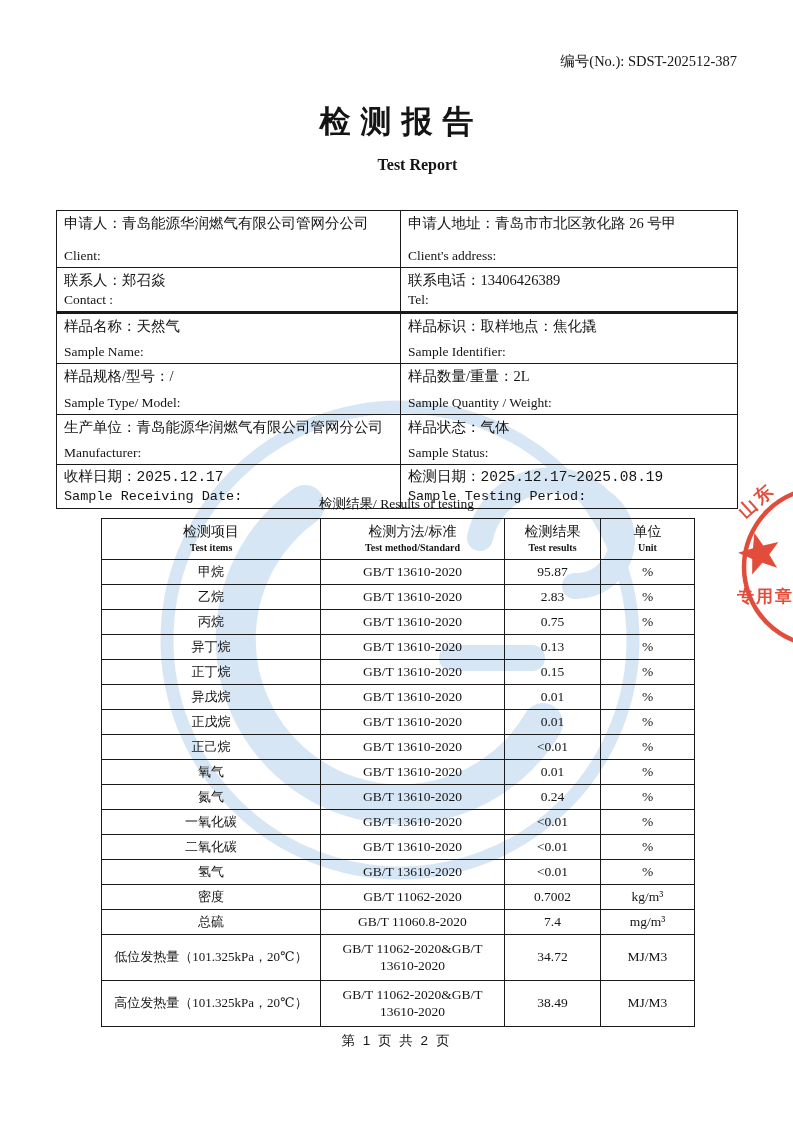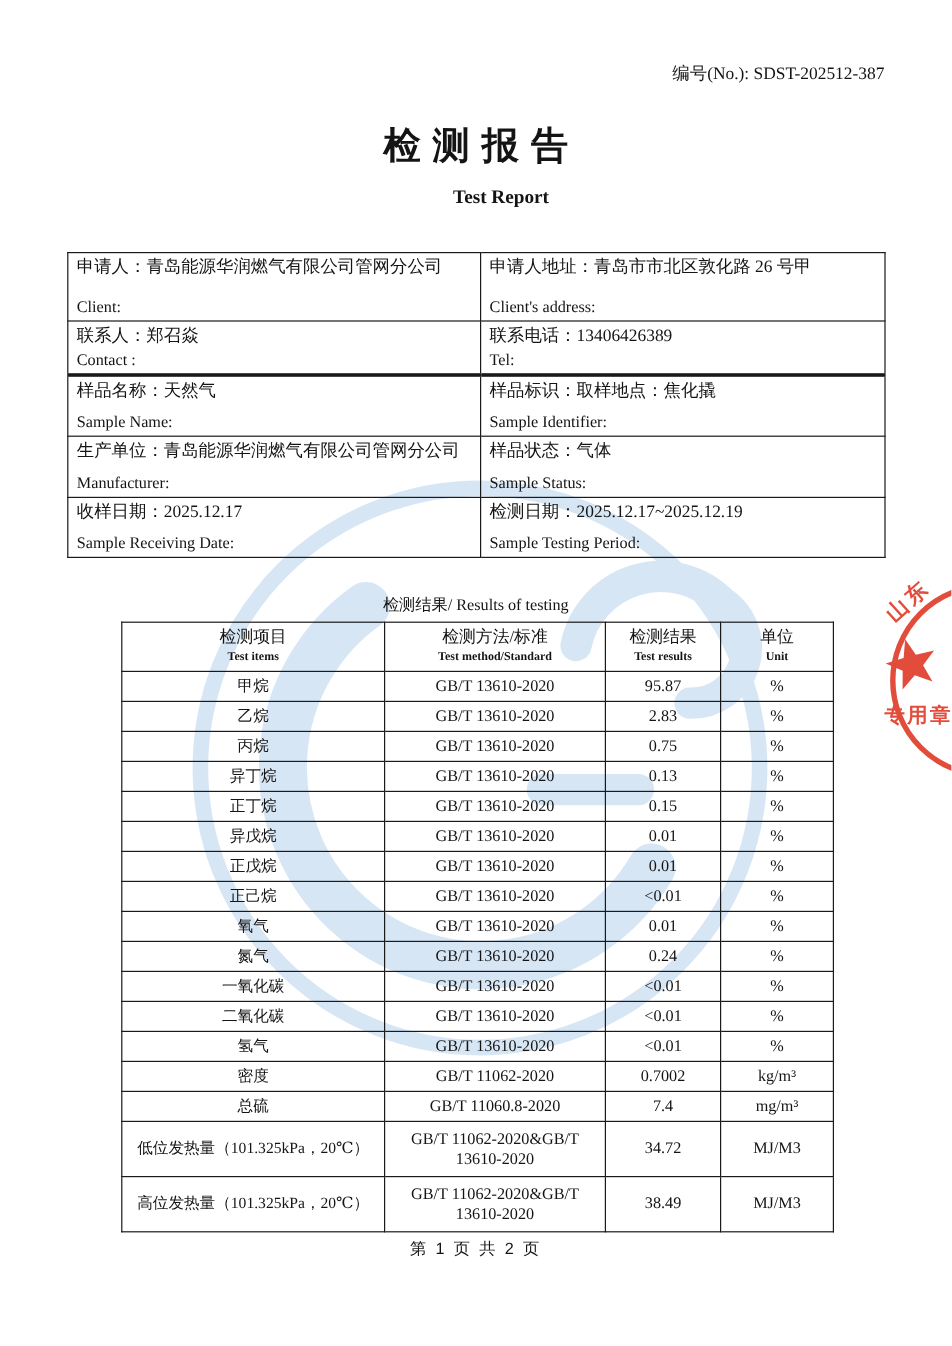--- a/index.html
+++ b/index.html
@@ -114,41 +114,55 @@
             <td>
               <div class="cell">
                 <div class="zh">样品标识：取样地点：焦化撬</div>
                 <div class="en">Sample Identifier:</div>
               </div>
             </td>
           </tr>
           <tr>
             <td>
               <div class="cell">
+                <div class="zh">样品规格/型号：/</div>
+                <div class="en">Sample Type/ Model:</div>
+              </div>
+            </td>
+            <td>
+              <div class="cell">
+                <div class="zh">样品数量/重量：2L</div>
+                <div class="en">Sample Quantity / Weight:</div>
+              </div>
+            </td>
+          </tr>
+          <tr>
+            <td>
+              <div class="cell">
                 <div class="zh">生产单位：青岛能源华润燃气有限公司管网分公司</div>
                 <div class="en">Manufacturer:</div>
               </div>
             </td>
             <td>
               <div class="cell">
                 <div class="zh">样品状态：气体</div>
                 <div class="en">Sample Status:</div>
               </div>
             </td>
           </tr>
           <tr>
             <td>
               <div class="cell">
                 <div class="zh">收样日期：2025.12.17</div>
                 <div class="en">Sample Receiving Date:</div>
               </div>
             </td>
             <td>
               <div class="cell">
-                <div class="zh">检测日期：2025.12.17~2025.12.19</div>
+                <div class="zh">检测日期：2025.12.17~2025.08.19</div>
                 <div class="en">Sample Testing Period:</div>
               </div>
             </td>
           </tr>
         </tbody>
     </table>
 
     <div class="results-title">检测结果/ Results of testing</div>
 
     <table class="results-table">

